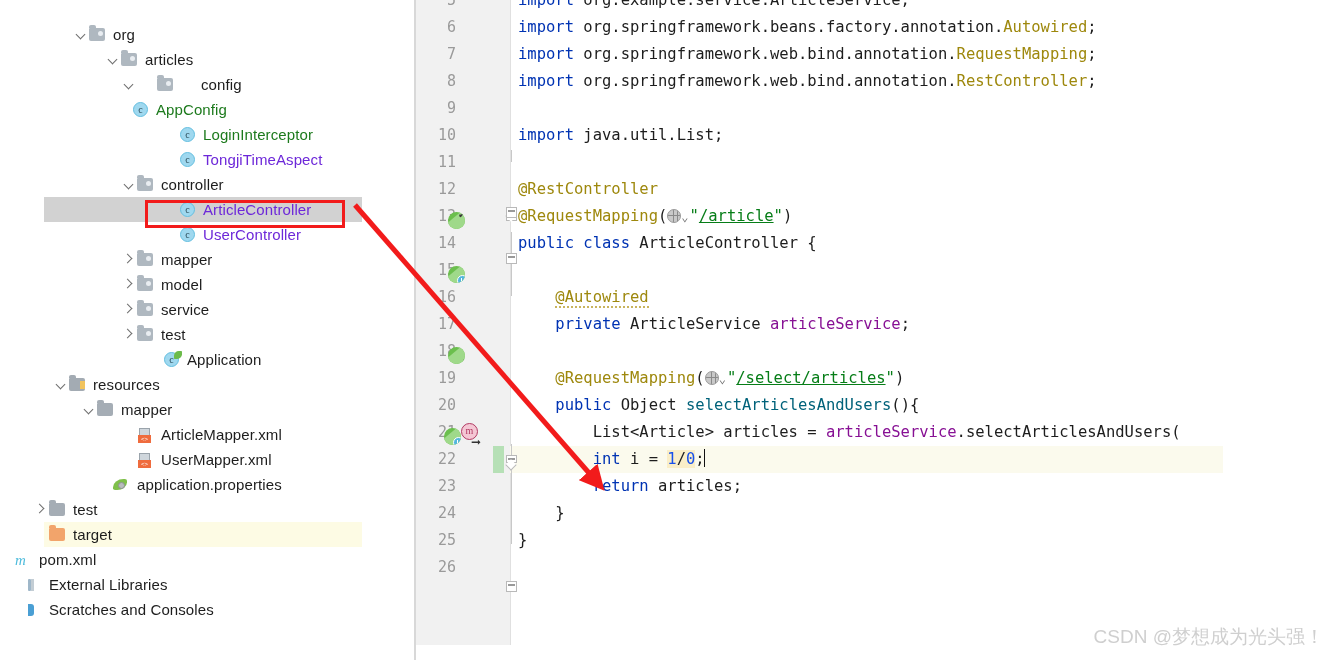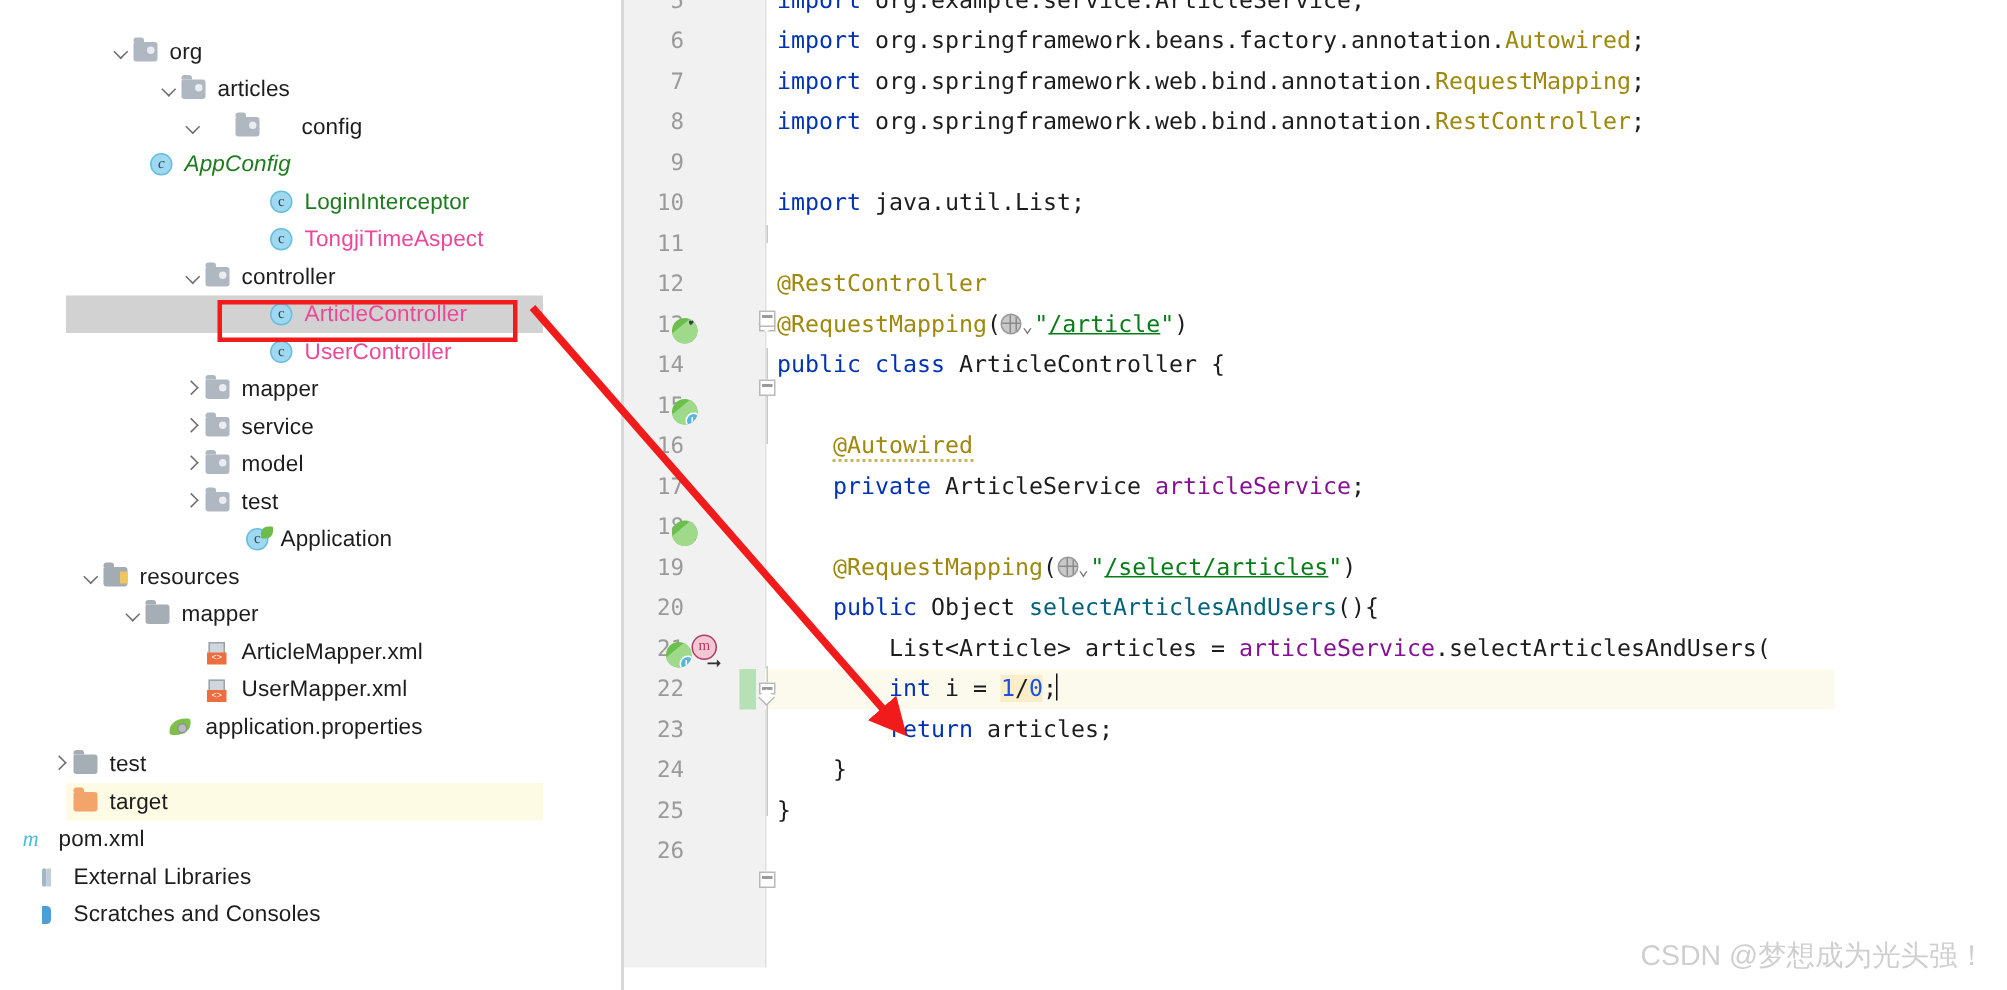--- a/index.html
+++ b/index.html
@@ -237,21 +237,21 @@
     width:3px; height:12px; background:#c3cdd4;
   }
   .ic-scratch {
     position: absolute; left: 4px; top: 3px;
     width: 6px; height: 12px;
     background: #4a9fd4;
     border-radius: 0 3px 3px 0;
   }
 
   .lbl-green  { color: #1d7a1d; }
-  .lbl-blue   { color: #ec4899; }
+  .lbl-blue   { color: #6d28d9; }
   .lbl-dark   { color: #1d1d1d; }
 
   
   #panel-divider {
     position: absolute;
     left: 414px; top: 0;
     width: 2px; height: 660px;
     background: #d8d8d8;
   }
 
@@ -506,21 +506,21 @@
           <div class="row-inner" style="padding-left: 122px; gap: 20px;">
             <span class="twisty expanded"></span>
             <span class="t-icon">
               <span class="ic-folder-pkg"></span>
             </span>
             <span class="t-label lbl-dark">config</span>
           </div>
         </div>
         <div class="tree-row">
           <div class="row-bg"></div>
-          <div class="row-inner" style="padding-left: 84px; font-style: italic;">
+          <div class="row-inner" style="padding-left: 117px;">
             <span class="twisty none"></span>
             <span class="t-icon">
               <span class="ic-class"></span>
             </span>
             <span class="t-label lbl-green">AppConfig</span>
           </div>
         </div>
         <div class="tree-row">
           <div class="row-bg"></div>
           <div class="row-inner" style="padding-left: 164px;">
@@ -581,31 +581,31 @@
             <span class="t-label lbl-dark">mapper</span>
           </div>
         </div>
         <div class="tree-row">
           <div class="row-bg"></div>
           <div class="row-inner" style="padding-left: 122px;">
             <span class="twisty collapsed"></span>
             <span class="t-icon">
               <span class="ic-folder-pkg"></span>
             </span>
-            <span class="t-label lbl-dark">service</span>
+            <span class="t-label lbl-dark">model</span>
           </div>
         </div>
         <div class="tree-row">
           <div class="row-bg"></div>
           <div class="row-inner" style="padding-left: 122px;">
             <span class="twisty collapsed"></span>
             <span class="t-icon">
               <span class="ic-folder-pkg"></span>
             </span>
-            <span class="t-label lbl-dark">model</span>
+            <span class="t-label lbl-dark">service</span>
           </div>
         </div>
         <div class="tree-row">
           <div class="row-bg"></div>
           <div class="row-inner" style="padding-left: 122px;">
             <span class="twisty collapsed"></span>
             <span class="t-icon">
               <span class="ic-folder-pkg"></span>
             </span>
             <span class="t-label lbl-dark">test</span>

